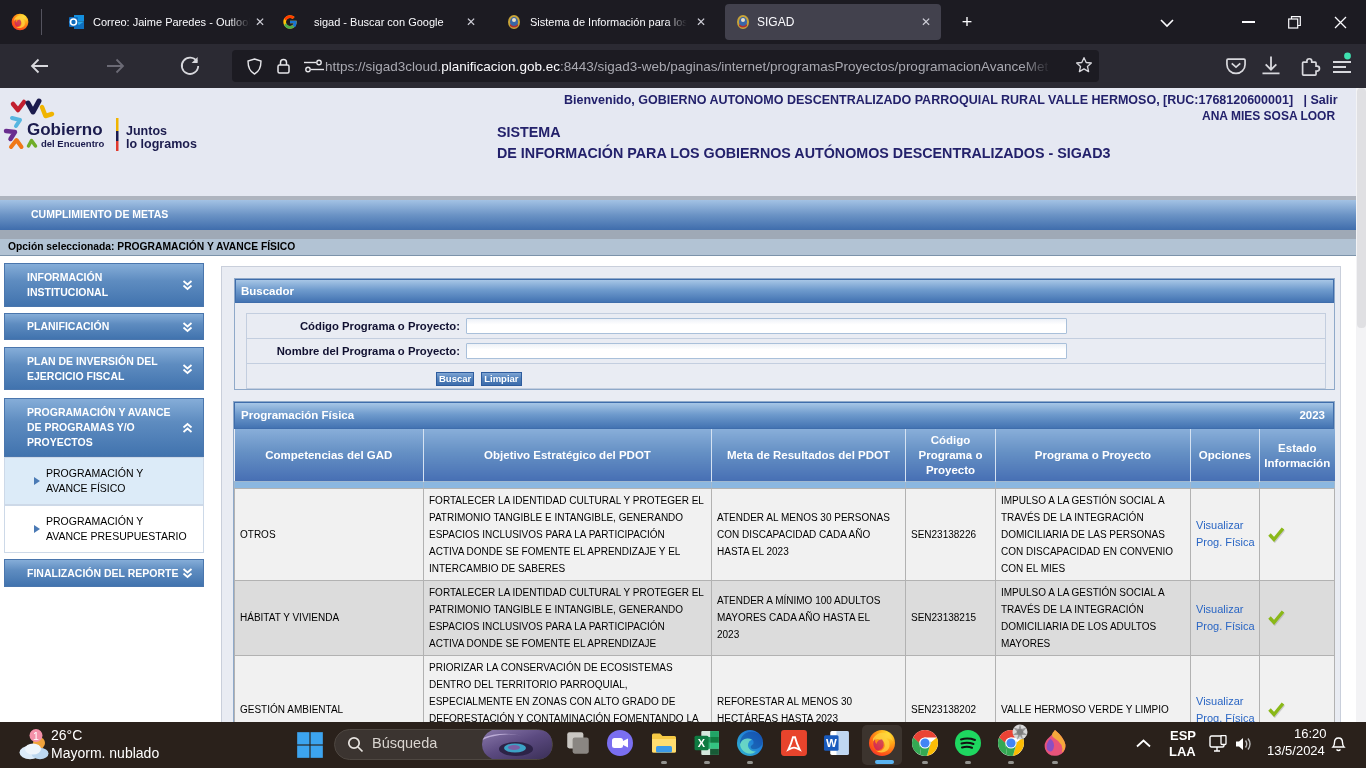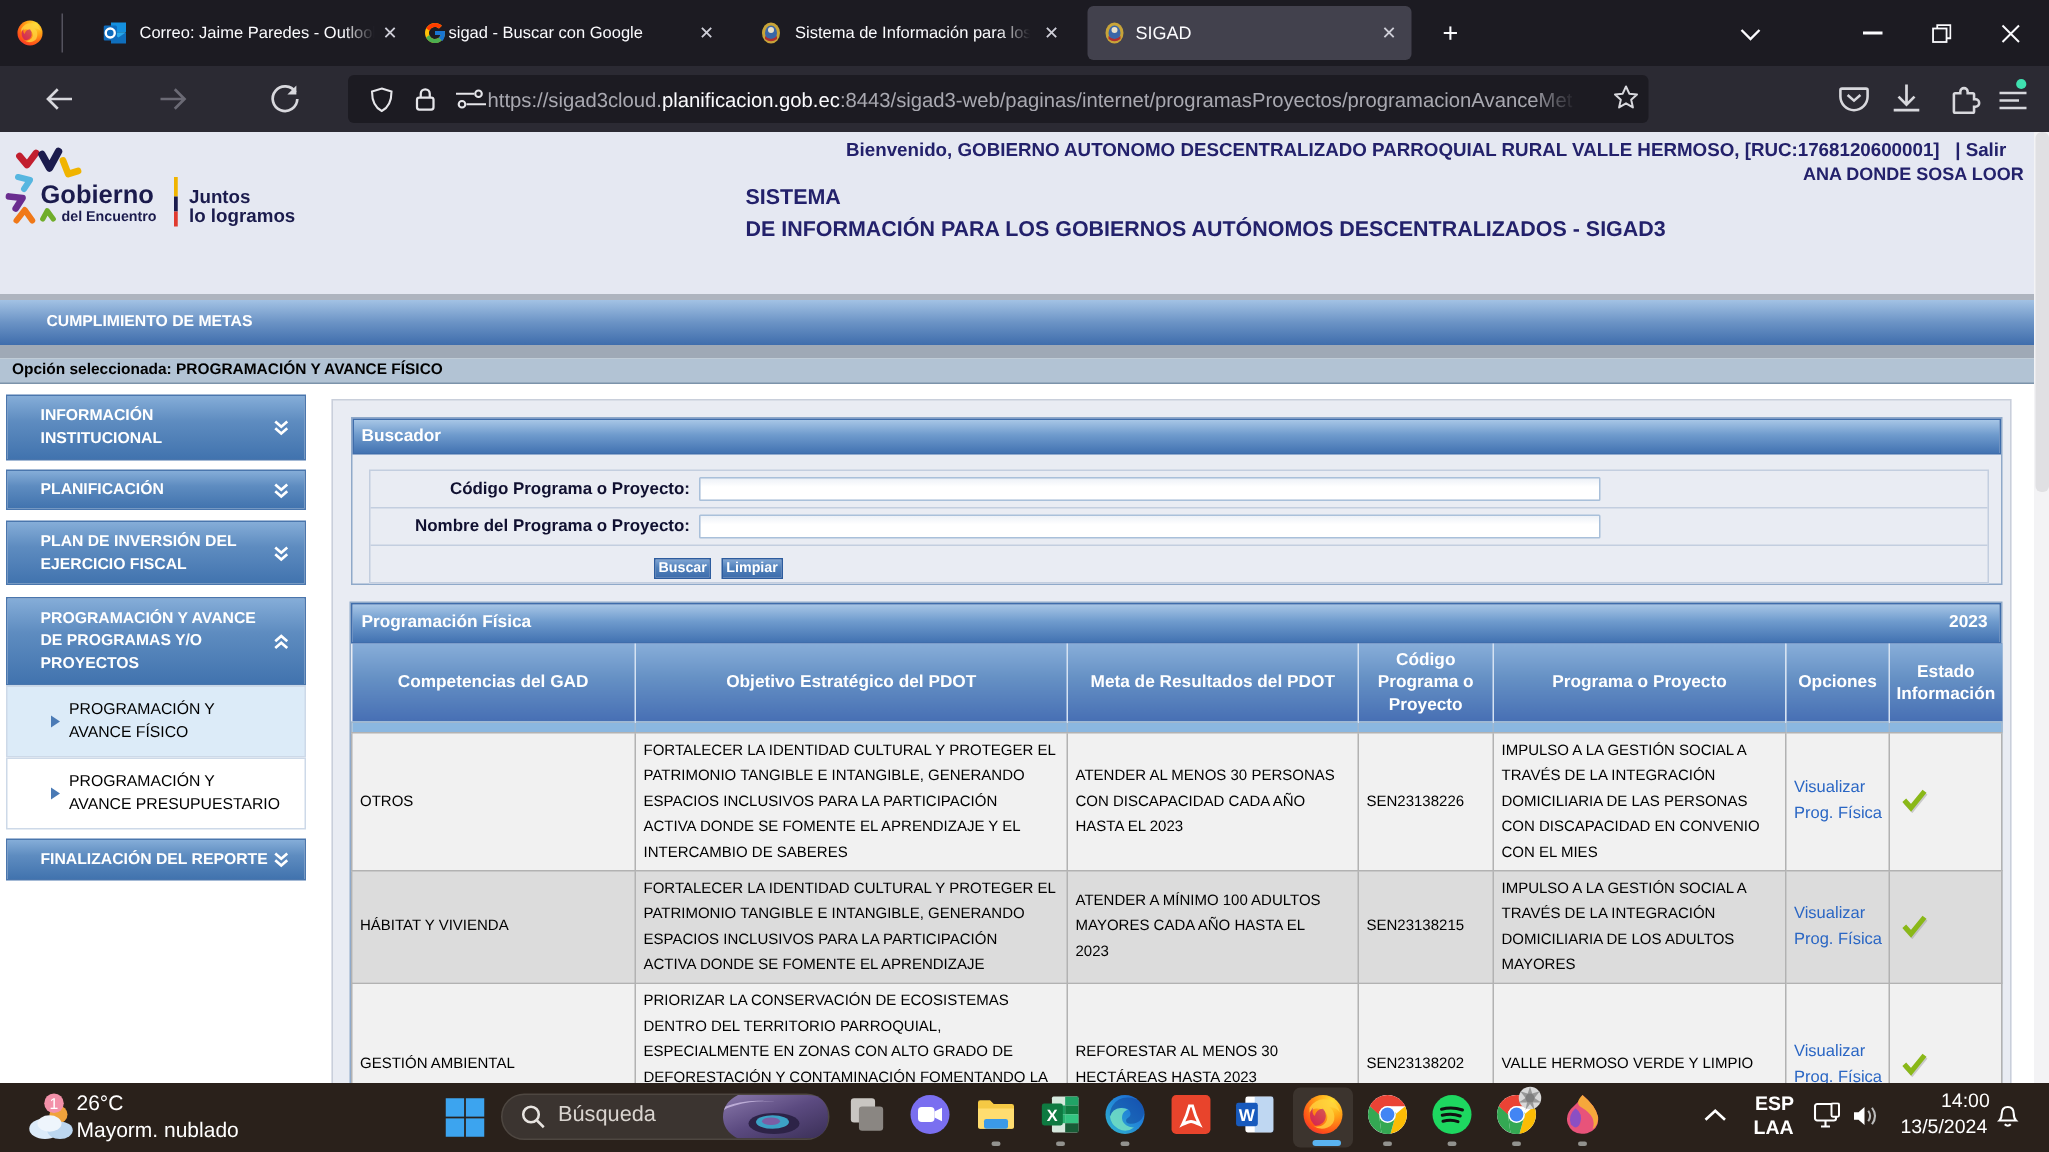--- a/index.html
+++ b/index.html
@@ -104,21 +104,21 @@
   <span class="tabx" style="margin-left:2px">✕</span>
 </div>
 
 <div class="tab" style="left:274px;width:210px">
   <svg style="margin-left:8px" width="16" height="16" viewBox="0 0 48 48">
     <path fill="#ffc107" d="M43.6 20.1H42V20H24v8h11.3C33.7 32.7 29.2 36 24 36c-6.6 0-12-5.4-12-12s5.4-12 12-12c3.1 0 5.9 1.2 8 3l5.7-5.7C34.1 6.1 29.3 4 24 4 13 4 4 13 4 24s9 20 20 20 20-9 20-20c0-1.3-.1-2.6-.4-3.9z"></path>
     <path fill="#ff3d00" d="M6.3 14.7l6.6 4.8C14.7 15.1 19 12 24 12c3.1 0 5.9 1.2 8 3l5.7-5.7C34.1 6.1 29.3 4 24 4 16.3 4 9.7 8.3 6.3 14.7z"></path>
     <path fill="#4caf50" d="M24 44c5.2 0 9.9-2 13.4-5.2l-6.2-5.2C29.2 35.1 26.7 36 24 36c-5.2 0-9.6-3.3-11.3-8l-6.5 5C9.5 39.6 16.2 44 24 44z"></path>
     <path fill="#1976d2" d="M43.6 20.1H42V20H24v8h11.3c-.8 2.3-2.3 4.3-4.1 5.7l6.2 5.2C36.9 42.6 44 37 44 24c0-1.3-.1-2.6-.4-3.9z"></path>
   </svg>
-  <span style="margin-left:1px;white-space:nowrap;overflow:hidden">sigad - Buscar con Google</span>
+  <span style="margin-left:16px;white-space:nowrap;overflow:hidden">sigad - Buscar con Google</span>
 </div>
 <div class="tab" style="left:466px">
     <span class="tabx">✕</span>
   </div>
 
 <div class="tab" style="left:498px;width:210px">
   <svg style="margin-left:8px" width="16" height="16" viewBox="0 0 16 16">
     <ellipse cx="8" cy="8" rx="6" ry="7" fill="#c8a438"></ellipse>
     <ellipse cx="8" cy="8" rx="4" ry="5" fill="#3a66a8"></ellipse>
     <path d="M4 10 Q8 14 12 10 L12 12 Q8 15 4 12Z" fill="#b03030"></path>
@@ -217,21 +217,21 @@
       <text x="27" y="37" font-size="17" font-weight="bold" fill="#1b1b4d" font-family="Liberation Sans">Gobierno</text>
       <text x="41" y="49" font-size="9.5" font-weight="bold" fill="#1b1b4d" font-family="Liberation Sans">del Encuentro</text>
       <rect x="116" y="20" width="2.5" height="13" fill="#f0b400"></rect>
       <rect x="116" y="33" width="2.5" height="10" fill="#1b1b4d"></rect>
       <rect x="116" y="43" width="2.5" height="10" fill="#e03a2f"></rect>
       <text x="126" y="37" font-size="12.5" font-weight="bold" fill="#1b1b4d" font-family="Liberation Sans">Juntos</text>
       <text x="126" y="50" font-size="12.5" font-weight="bold" fill="#1b1b4d" font-family="Liberation Sans">lo logramos</text>
     </svg>
 
     <div class="abs navy" style="left:564px;top:5px;font-size:12.5px;font-weight:bold">Bienvenido, GOBIERNO AUTONOMO DESCENTRALIZADO PARROQUIAL RURAL VALLE HERMOSO, [RUC:1768120600001] &nbsp;&nbsp;| Salir</div>
-    <div class="abs navy" style="left:1202px;top:21px;font-size:12px;font-weight:bold">ANA DONDE SOSA LOOR</div>
+    <div class="abs navy" style="left:1202px;top:21px;font-size:12px;font-weight:bold">ANA MIES SOSA LOOR</div>
     <div class="abs navy" style="left:497px;top:36px;font-size:14.3px;font-weight:bold">SISTEMA</div>
     <div class="abs navy" style="left:497px;top:57px;font-size:14.3px;font-weight:bold">DE INFORMACIÓN PARA LOS GOBIERNOS AUTÓNOMOS DESCENTRALIZADOS - SIGAD3</div>
   </div>
 
   <div id="graytop"></div>
   <div id="cumpl">CUMPLIMIENTO DE METAS</div>
   <div id="graystrip"></div>
   <div id="opcion">Opción seleccionada: PROGRAMACIÓN Y AVANCE FÍSICO</div>
 
   <div class="menuitem" style="top:175px;height:44px">
@@ -533,18 +533,18 @@
 <div class="abs tbtext" style="left:1169px;top:744px;font-size:13px;font-weight:bold">LAA</div>
 <svg class="abs" style="left:1209px;top:735px" width="20" height="18" viewBox="0 0 20 18">
     <rect x="1" y="1" width="14" height="11" rx="1.5" fill="none" stroke="#fff" stroke-width="1.4"></rect>
     <path d="M5 16 H11 M8 12 V16" stroke="#fff" stroke-width="1.4"></path>
     <rect x="12" y="0.5" width="5" height="9" rx="1" fill="#2a211b" stroke="#fff" stroke-width="1.3"></rect>
   </svg>
 <svg class="abs" style="left:1235px;top:736px" width="20" height="16" viewBox="0 0 20 16">
     <path d="M1 5.5 H4 L8 2 V14 L4 10.5 H1Z" fill="#fff"></path>
     <path d="M10.5 4.5 Q13 8 10.5 11.5 M13 2.5 Q17 8 13 13.5" stroke="#bbb" stroke-width="1.4" fill="none"></path>
   </svg>
-<div class="abs tbtext" style="left:1294px;top:726px;font-size:13px">14:00</div>
+<div class="abs tbtext" style="left:1294px;top:726px;font-size:13px">16:20</div>
 <div class="abs tbtext" style="left:1267px;top:743px;font-size:13px">13/5/2024</div>
 <svg class="abs" style="left:1330px;top:735px" width="17" height="18" viewBox="0 0 17 18">
     <path d="M3 12 Q4.5 10.5 4.5 7.5 Q4.5 3 8.5 3 Q12.5 3 12.5 7.5 Q12.5 10.5 14 12 Z" fill="none" stroke="#fff" stroke-width="1.4"></path>
     <path d="M6.5 14.5 Q8.5 16.5 10.5 14.5" stroke="#fff" stroke-width="1.4" fill="none"></path>
   </svg>
 
 </body></html>

